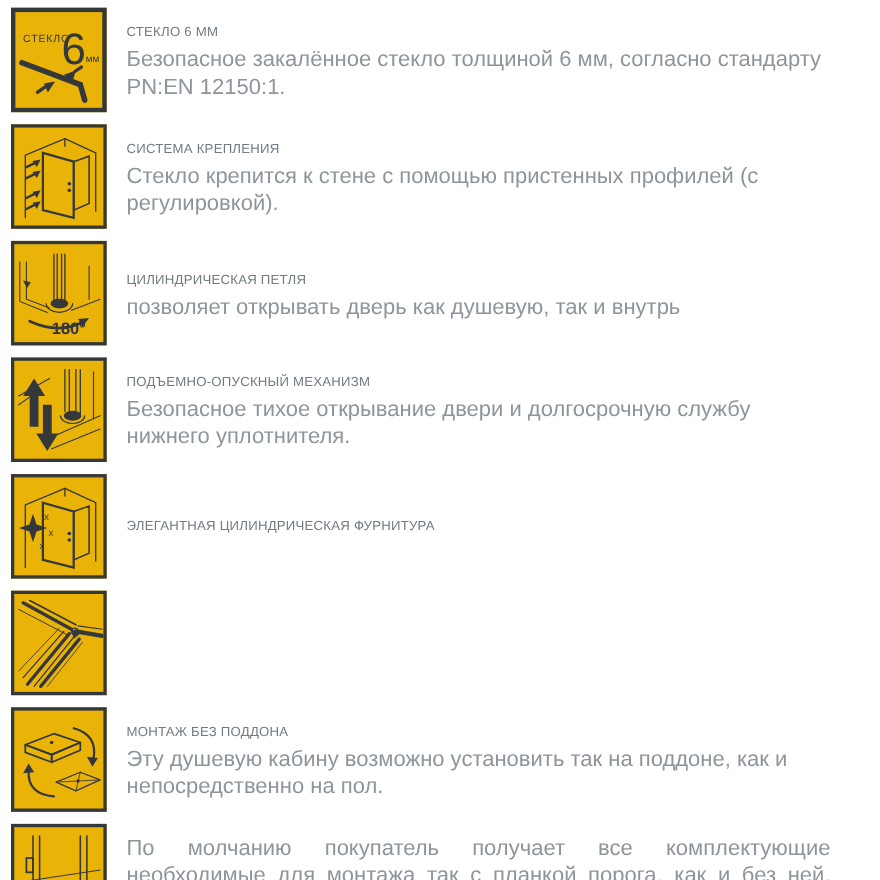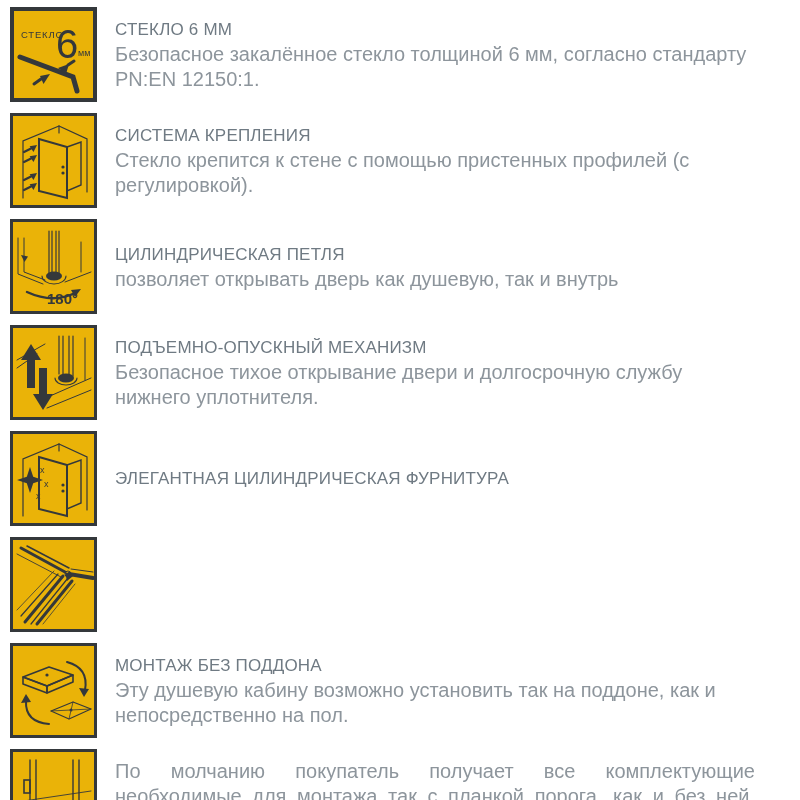--- a/index.html
+++ b/index.html
@@ -10,21 +10,21 @@
   .page{padding:7px 10px 0 10px;}
   .row{display:flex;align-items:center;gap:18px;margin-bottom:11px;min-height:87px;}
   .icon-box{
     width:87px;height:95px;box-sizing:border-box;flex:0 0 87px;
     border:3px solid #34383b;background:#eab308;
   }
   .icon-box.thick{border-width:4px;}
   .icon-box svg{display:block;width:100%;height:100%;}
   .text{width:640px;}
   .feature-heading{
-    margin:0;font-size:17px;font-weight:400;color:#6f7a83;
+    margin:0;font-size:12px;font-weight:400;color:#6f7a83;
     line-height:25px;letter-spacing:.2px;
   }
   .feature-text{
     margin:0;font-size:20px;font-weight:400;color:#8d959c;line-height:25px;
   }
   .feature-text:empty{display:none;}
   .justify{text-align:justify;}
   .ic{stroke:#34383b;fill:none;stroke-linecap:round;}
   .icf{fill:#34383b;stroke:none;}
   .ictxt{fill:#34383b;font-family:"Liberation Sans",sans-serif;}

